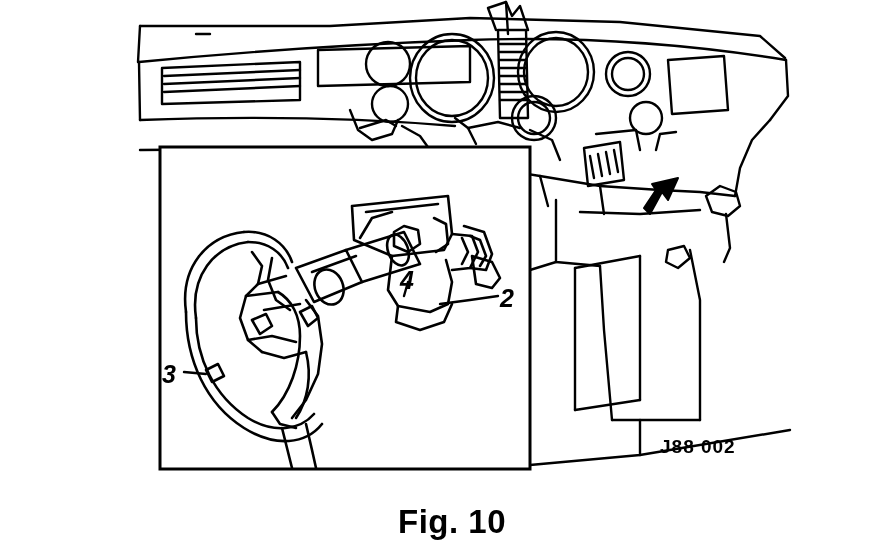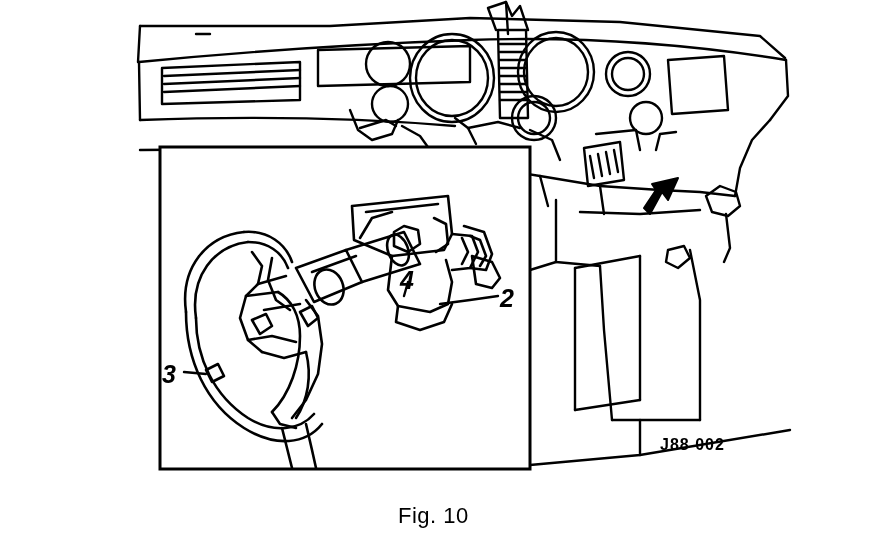--- a/index.html
+++ b/index.html
@@ -35,27 +35,27 @@
     color: #000;
     white-space: pre;
     line-height: 1;
   }
   .callout {
     font-size: 25px;
     font-style: italic;
     font-weight: bold;
   }
   .partcode {
-    font-size: 16px;
+    font-size: 19px;
     letter-spacing: 1px;
     font-weight: bold;
   }
   .figcap {
-    font-size: 22px;
-    font-weight: normal;
+    font-size: 33px;
+    font-weight: bold;
     letter-spacing: 0.5px;
   }
 </style>
 </head>
 <body>
 
 <div id="figure-root">
 
   <svg class="fig" viewBox="0 0 892 554">
     <g fill="none" stroke="#000000" stroke-width="2.4" stroke-linecap="round" stroke-linejoin="round">

